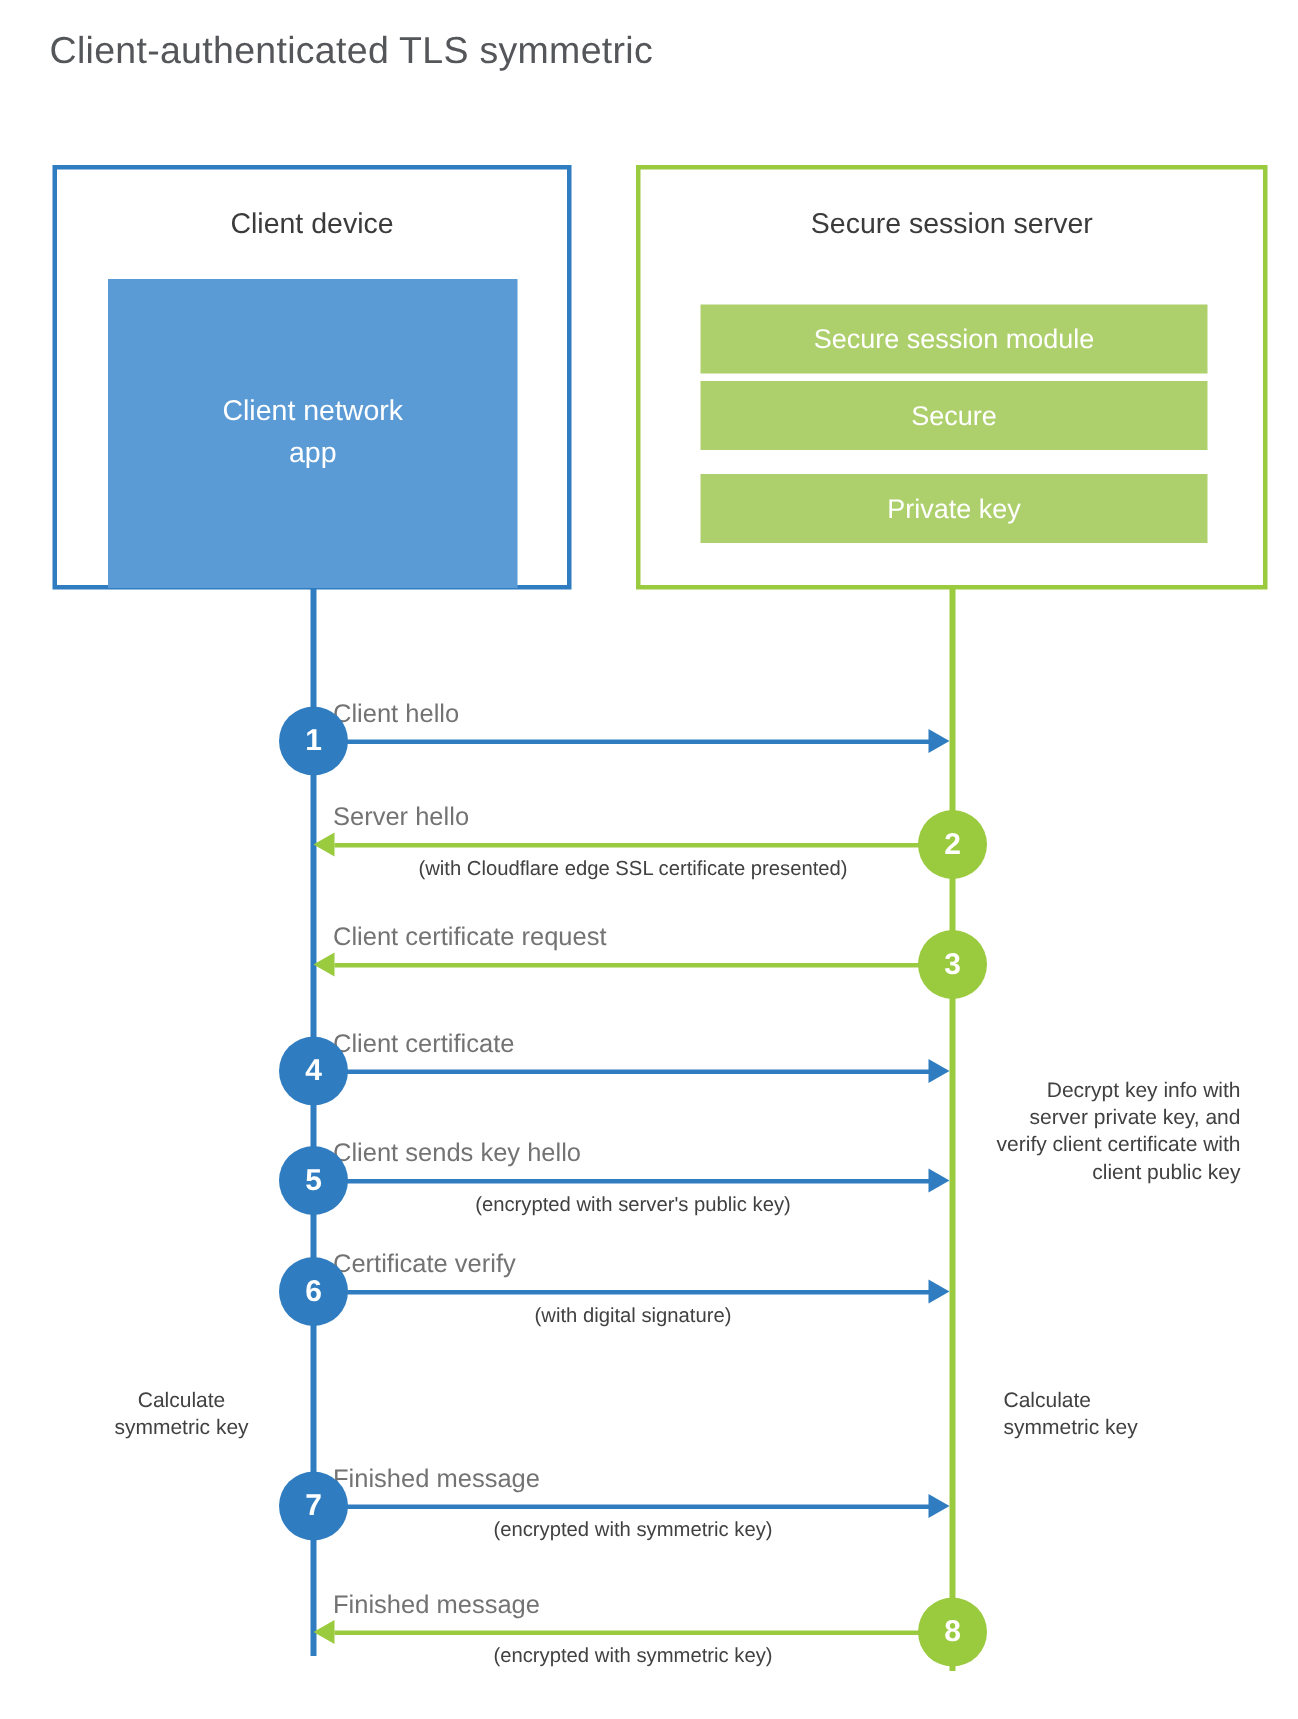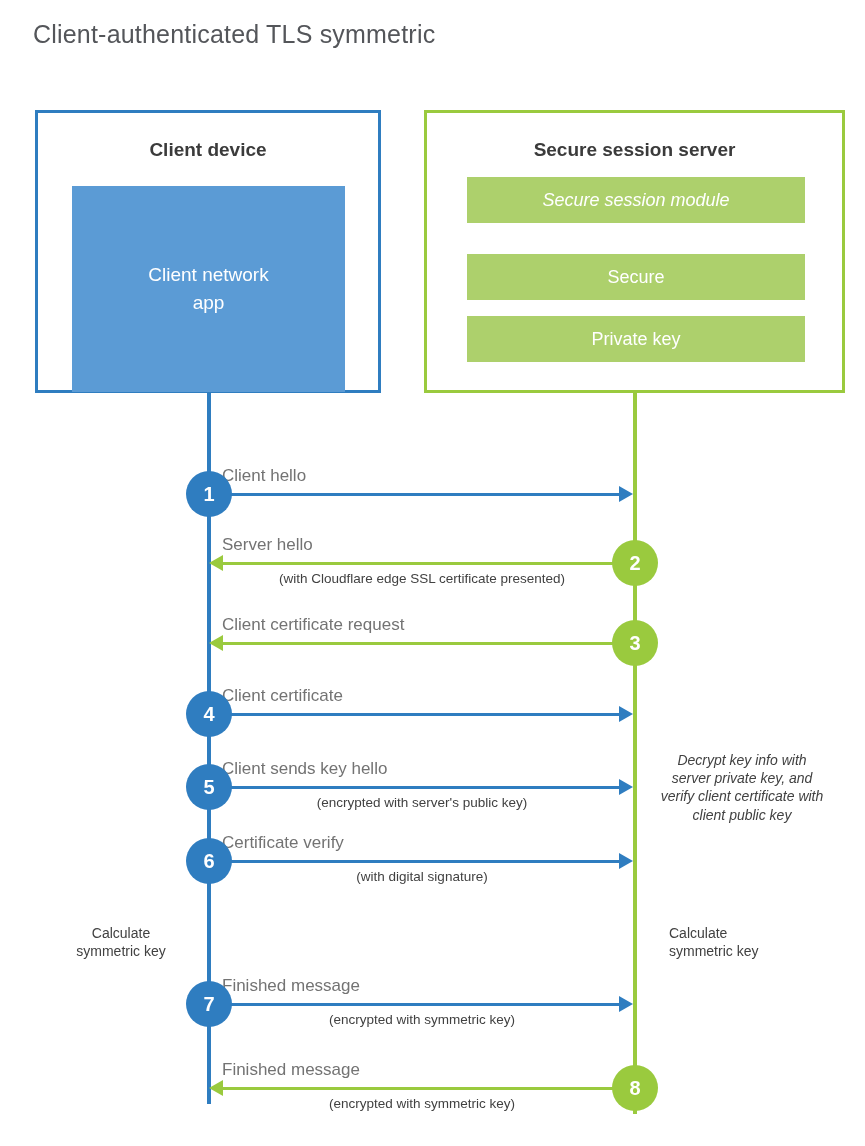--- a/index.html
+++ b/index.html
@@ -29,21 +29,21 @@
     top: 110px;
     height: 283px;
     background: #ffffff;
   }
   .client-box { left: 35px; width: 346px; border: 3px solid var(--blue); }
   .server-box { left: 424px; width: 421px; border: 3px solid var(--green); }
   .actor-title {
     margin-top: 26px;
     text-align: center;
     font-size: 19px;
-    font-weight: bold;
+    font-weight: normal;
     color: #3b3b3b;
   }
   .client-inner {
     position: absolute;
     left: 34px; top: 73px;
     width: 273px; height: 206px;
     background: var(--blue-fill);
     display: flex; align-items: center; justify-content: center;
     color: #ffffff;
     font-size: 19px;
@@ -53,21 +53,21 @@
   }
   .server-bar {
     position: absolute;
     left: 40px;
     width: 338px; height: 46px;
     background: var(--green-fill);
     color: #ffffff;
     font-size: 18px;
     display: flex; align-items: center; justify-content: center;
   }
-  .bar-1 { top: 64px; font-style: italic; }
+  .bar-1 { top: 90px; }
   .bar-2 { top: 141px; }
   .bar-3 { top: 203px; }
   
   .lifeline { position: absolute; width: 4px; top: 392px; }
   .lifeline.blue  { left: 207px; height: 712px; background: var(--blue); }
   .lifeline.green { left: 633px; height: 722px; background: var(--green); }
   
   .step-circle {
     position: absolute;
     width: 46px; height: 46px;
@@ -112,21 +112,21 @@
     font-size: 13.5px;
     color: #414141;
   }
   
   .note {
     position: absolute;
     font-size: 14px;
     line-height: 1.3;
     color: #414141;
   }
-  .note-decrypt { left: 657px; top: 751px; width: 170px; text-align: center; font-style: italic; }
+  .note-decrypt { left: 657px; top: 717px; width: 170px; text-align: right; }
   .note-calc-left { left: 60px; top: 924px; width: 122px; text-align: center; }
   .note-calc-right { left: 669px; top: 924px; width: 122px; text-align: left; }
 </style>
 </head>
 <body>
 
 <div class="canvas">
 
   <div class="title">Client-authenticated TLS symmetric</div>
 

